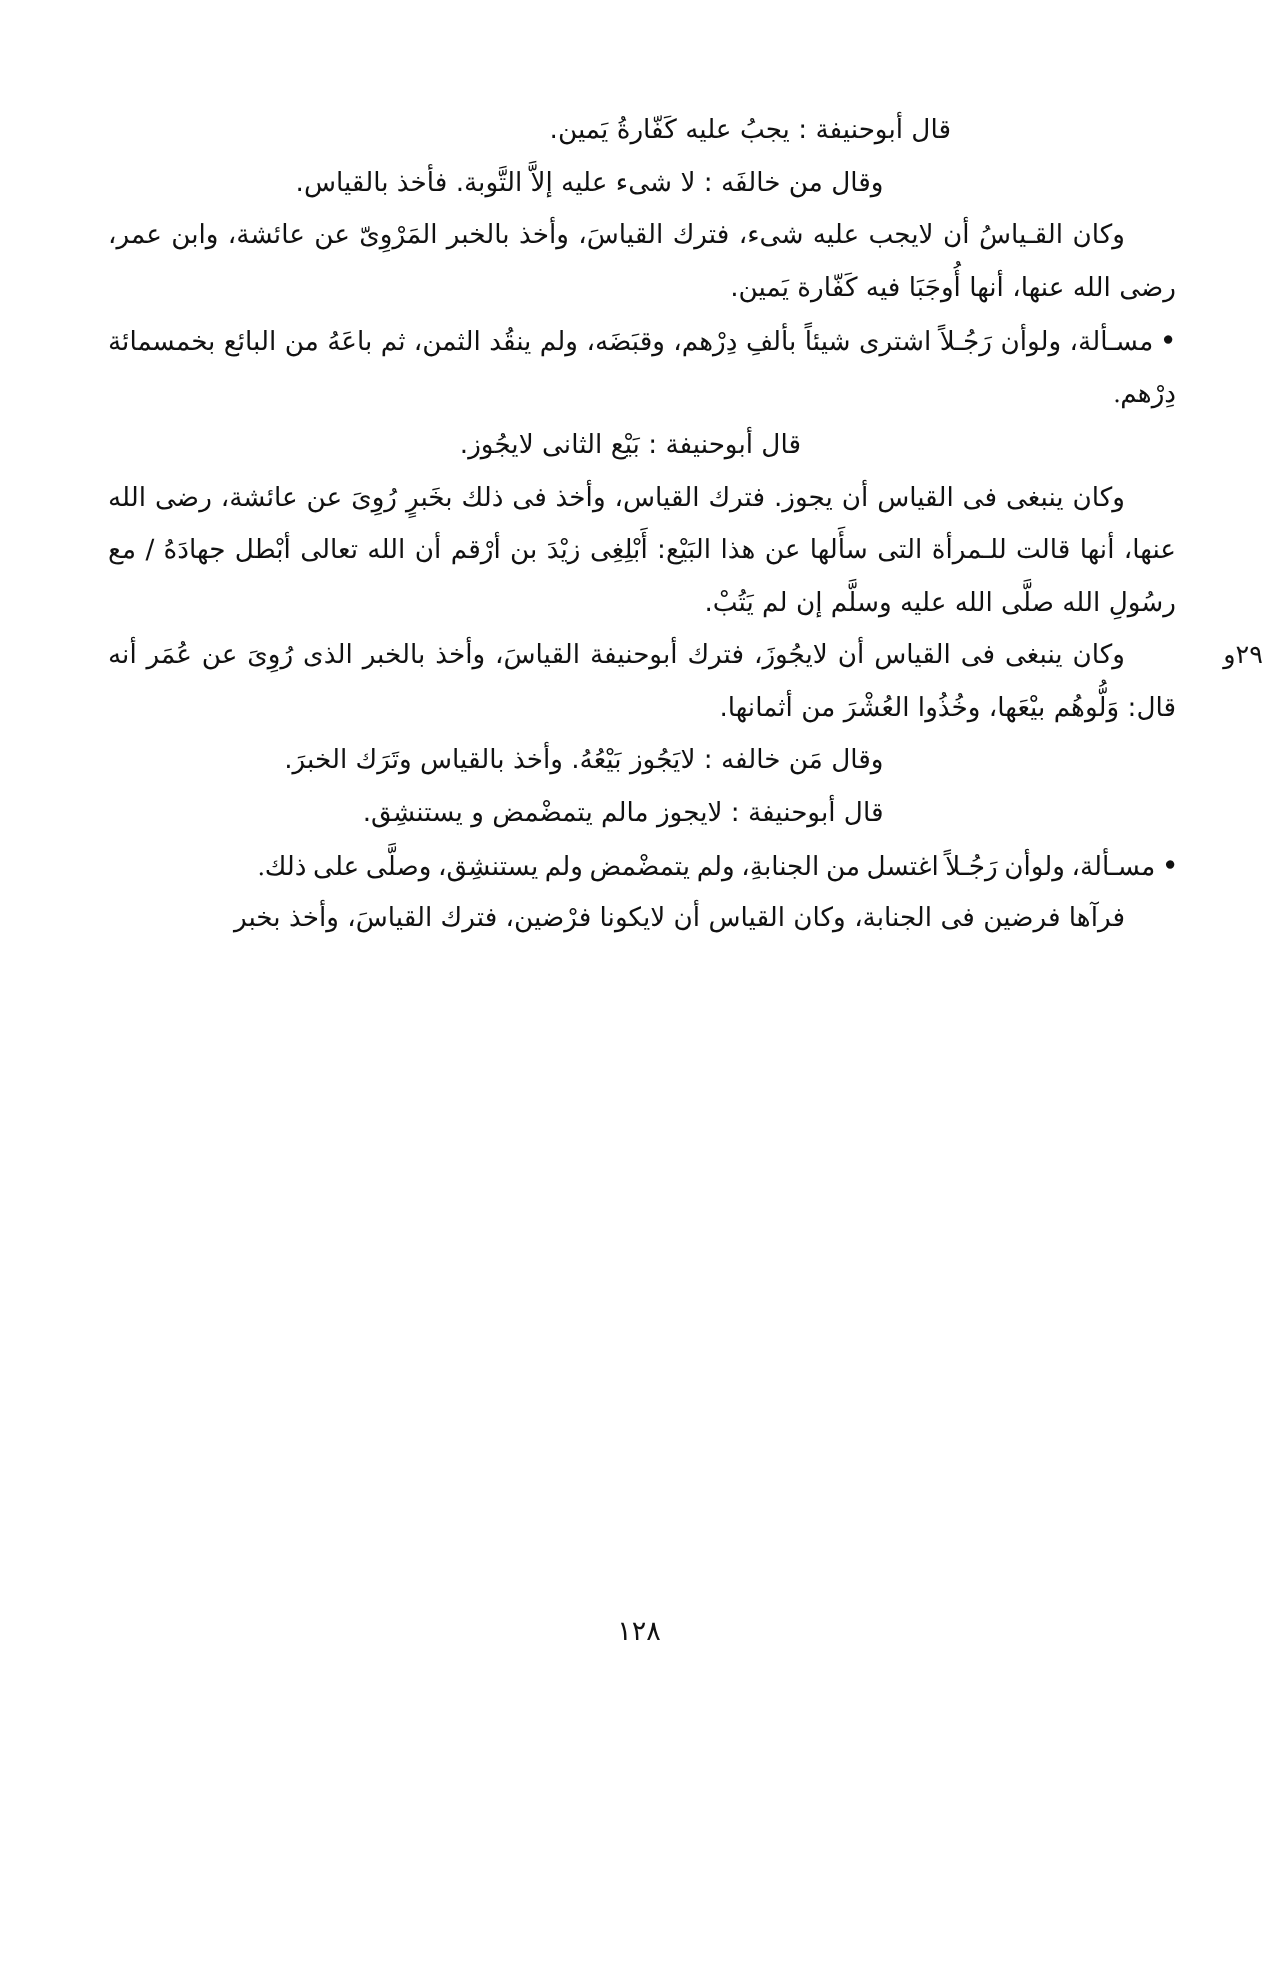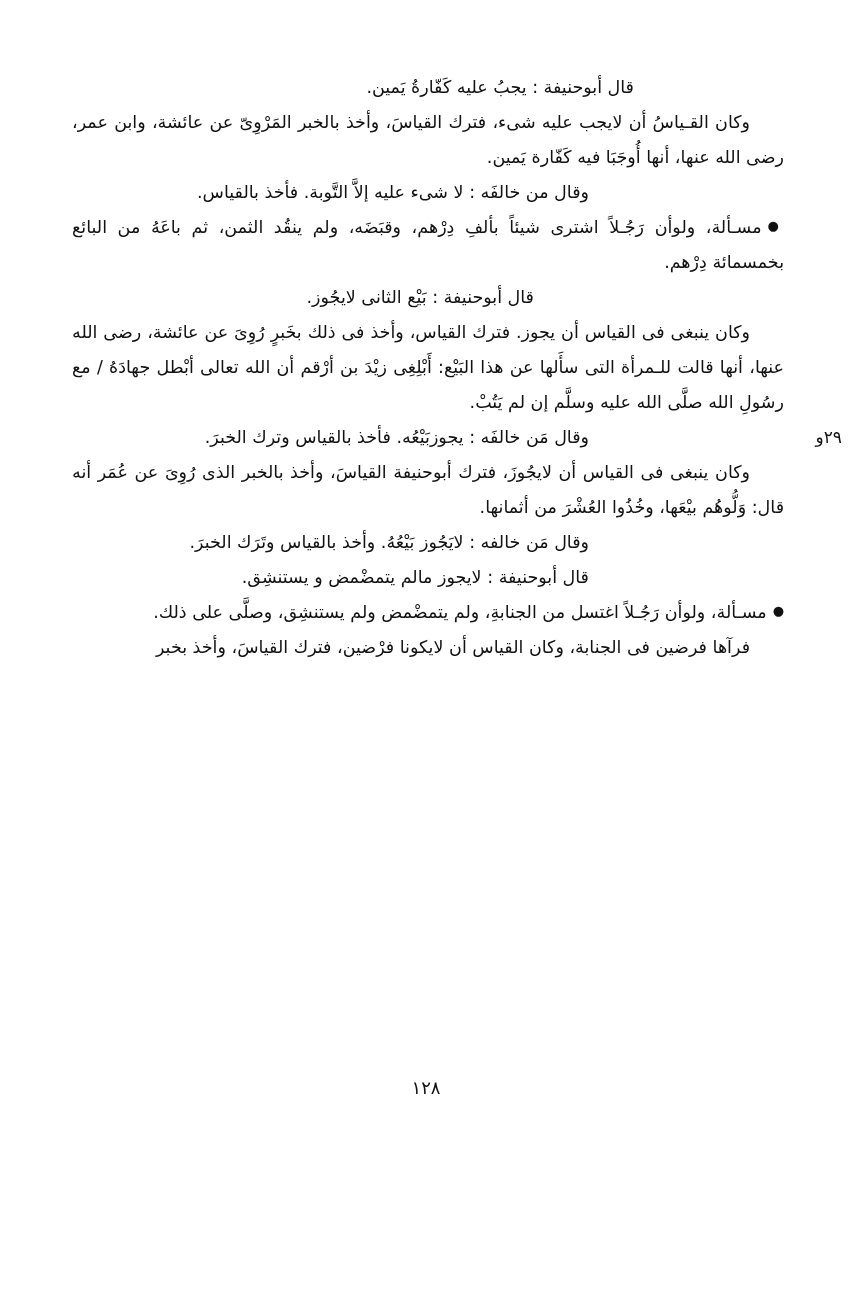--- a/index.html
+++ b/index.html
@@ -54,20 +54,21 @@
   }
   .qal-xxwide {
     text-indent: 0;
     padding-right: 280px;
   }
   .masala {
     text-indent: 0;
   }
   .bullet-line {
     position: relative;
+    font-family: Liberation Serif, serif;
   }
   .bullet {
     font-size: 13px;
     line-height: 1;
     vertical-align: 0.22em;
     margin-left: 6px;
   }
   .marginnote {
     position: absolute;
     right: -58px;
@@ -87,34 +88,33 @@
   }
 </style>
 </head>
 <body>
 
 <div class="page">
   <div class="body-col">
 
     <p class="para qal">قال أبوحنيفة : يجبُ عليه كَفّارةُ يَمين.</p>
 
+    <p class="para qal-wide sp-2">وقال من خالفَه : لا شىء عليه إلاَّ التَّوبة. فأخذ بالقياس.</p>
+
     <p class="para indent sp-2">وكان القـياسُ أن لايجب عليه شىء، فترك القياسَ، وأخذ بالخبر المَرْوِىّ عن عائشة، وابن عمر، رضى الله عنها، أنها أُوجَبَا فيه كَفّارة يَمين.</p>
-
-    <p class="para qal-wide sp-2">وقال من خالفَه : لا شىء عليه إلاَّ التَّوبة. فأخذ بالقياس.</p>
 
     <p class="para masala sp-2 bullet-line"><span class="bullet">●</span><span>مسـألة، ولوأن رَجُـلاً اشترى شيئاً بألفِ دِرْهم، وقبَضَه، ولم ينقُد الثمن، ثم باعَهُ من البائع بخمسمائة دِرْهم.</span></p>
 
     <p class="para qal-xwide sp-2">قال أبوحنيفة : بَيْع الثانى لايجُوز.</p>
 
     <div style="position:relative;">
       <span class="marginnote" style="top:112px;">٢٩و</span>
       <p class="para indent sp-2">وكان ينبغى فى القياس أن يجوز. فترك القياس، وأخذ فى ذلك بخَبرٍ رُوِىَ عن عائشة، رضى الله عنها، أنها قالت للـمرأة التى سأَلها عن هذا البَيْع: أَبْلِغِى زيْدَ بن أرْقم أن الله تعالى أبْطل جهادَهُ / مع رسُولِ الله صلَّى الله عليه وسلَّم إن لم يَتُبْ.</p>
     </div>
 
-    <p class="para qal-wide sp-2">وقال مَن خالفَه : يجوزبَيْعُه. فأخذ بالقياس وترك الخبرَ.</p>
 
 
 
     <p class="para indent sp-2">وكان ينبغى فى القياس أن لايجُوزَ، فترك أبوحنيفة القياسَ، وأخذ بالخبر الذى رُوِىَ عن عُمَر أنه قال: وَلُّوهُم بيْعَها، وخُذُوا العُشْرَ من أثمانها.</p>
 
     <p class="para qal-wide sp-2">وقال مَن خالفه : لايَجُوز بَيْعُهُ. وأخذ بالقياس وتَرَك الخبرَ.</p>
 
     <p class="para qal-wide sp-2">قال أبوحنيفة : لايجوز مالم يتمضْمض و يستنشِق.</p>
 
     <p class="para masala sp-2 bullet-line"><span class="bullet">●</span><span>مسـألة، ولوأن رَجُـلاً اغتسل من الجنابةِ، ولم يتمضْمض ولم يستنشِق، وصلَّى على ذلك.</span></p>

